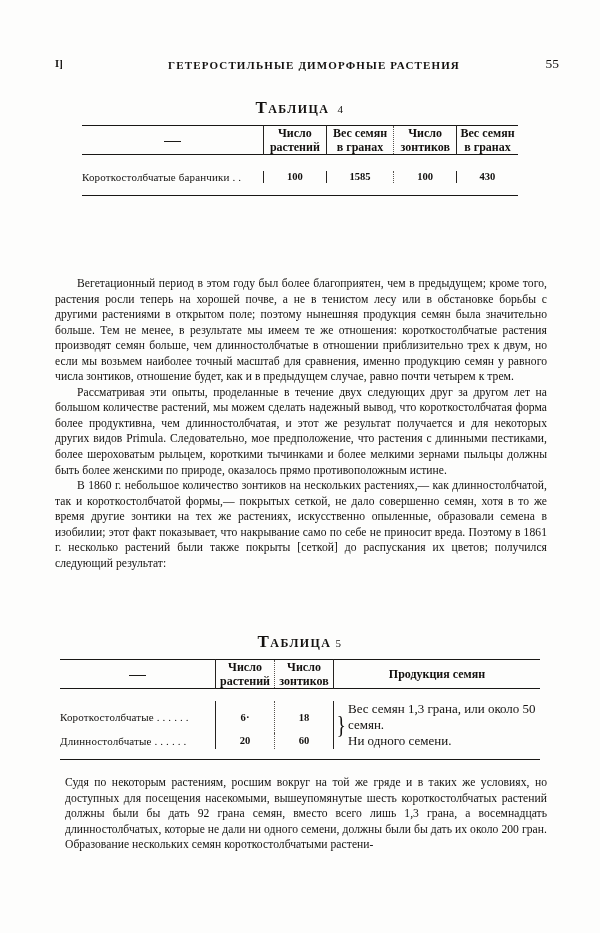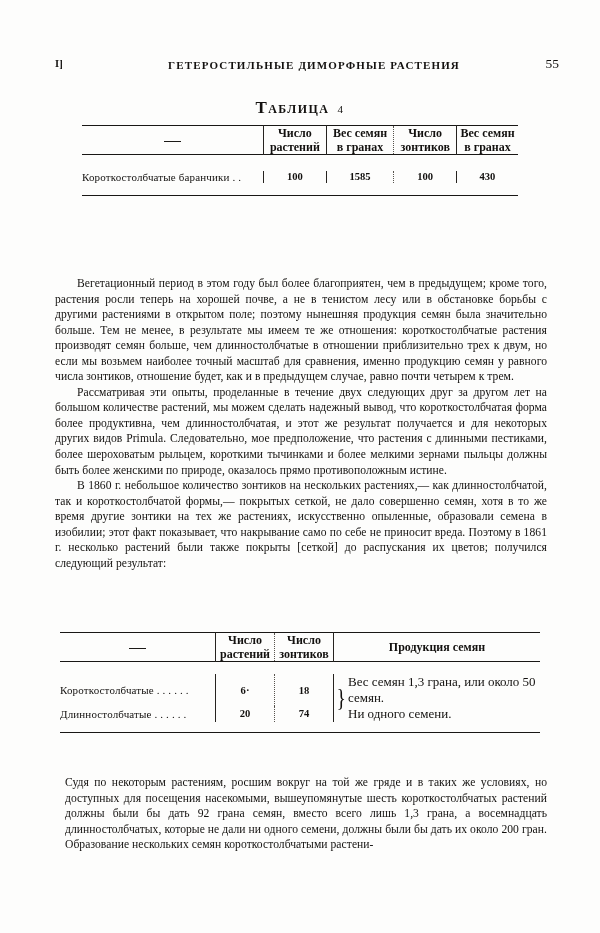--- a/index.html
+++ b/index.html
@@ -224,20 +224,23 @@
     </table>
   </div>
 
   <div class="bodytext" style="top:259px;margin-top:17px;">
     <p>Вегетационный период в этом году был более благоприятен, чем в предыдущем; кроме того, растения росли теперь на хорошей почве, а не в тенистом лесу или в обстановке борьбы с другими растениями в открытом поле; поэтому нынешняя продукция семян была значительно больше. Тем не менее, в результате мы имеем те же отношения: короткостолбчатые растения производят семян больше, чем длинностолбчатые в отношении приблизительно трех к двум, но если мы возьмем наиболее точный масштаб для сравнения, именно продукцию семян у равного числа зонтиков, отношение будет, как и в предыдущем случае, равно почти четырем к трем.</p>
     <p><span>Рассматривая эти опыты, проделанные в течение двух следующих друг за другом лет на большом количестве растений, мы можем сделать надежный вывод, что короткостолбчатая форма более продуктивна, чем длинностолбчатая, и этот же результат получается и для некоторых других видов </span><span class="lat">Primula</span><span>. Следовательно, мое предположение, что растения с длинными пестиками, более шероховатым рыльцем, короткими тычинками и более мелкими зернами пыльцы должны быть более женскими по природе, оказалось прямо противоположным истине.</span></p>
     <p>В 1860 г. небольшое количество зонтиков на нескольких растениях,— как длинностолбчатой, так и короткостолбчатой формы,— покрытых сеткой, не дало совершенно семян, хотя в то же время другие зонтики на тех же растениях, искусственно опыленные, образовали семена в изобилии; этот факт показывает, что накрывание само по себе не приносит вреда. Поэтому в 1861 г. несколько растений были также покрыты [сеткой] до распускания их цветов; получился следующий результат:</p>
   </div>
 
   <div class="tbl-wrap" style="left:60px; top:632px; width:480px;">
+    <div class="tbl-caption">
+      <span class="cap-word">Таблица</span>&nbsp;<span>5</span>
+    </div>
     <table class="doc-tbl">
       <thead>
         <tr class="rule-top rule-mid">
           <th class="hcell first dashcell" style="width:155px;">
             <span class="dash"></span>
           </th>
           <th class="hcell" style="width:58px;">
             <span>Число</span>
             <span class="l2">растений</span>
           </th>
@@ -257,21 +260,21 @@
         <tr>
           <td class="labelcell leaders">Короткостолбчатые . . . . . .</td>
           <td class="numcell">6·</td>
           <td class="numcell dotted">18</td>
           <td class="brace-cell" rowspan="2"><span class="brace">}</span></td>
           <td class="textcell" style="border-left:none;">Вес семян 1,3 грана, или около 50 семян.</td>
         </tr>
         <tr>
           <td class="labelcell leaders">Длинностолбчатые . . . . . .</td>
           <td class="numcell">20</td>
-          <td class="numcell dotted">74</td>
+          <td class="numcell dotted">60</td>
           <td class="textcell" style="border-left:none;">Ни одного семени.</td>
         </tr>
         <tr class="rule-bot">
           <td colspan="5" style="height:10px;"></td>
         </tr>
       </tbody>
     </table>
   </div>
 
   <div class="bodytext" style="top:775px;">

